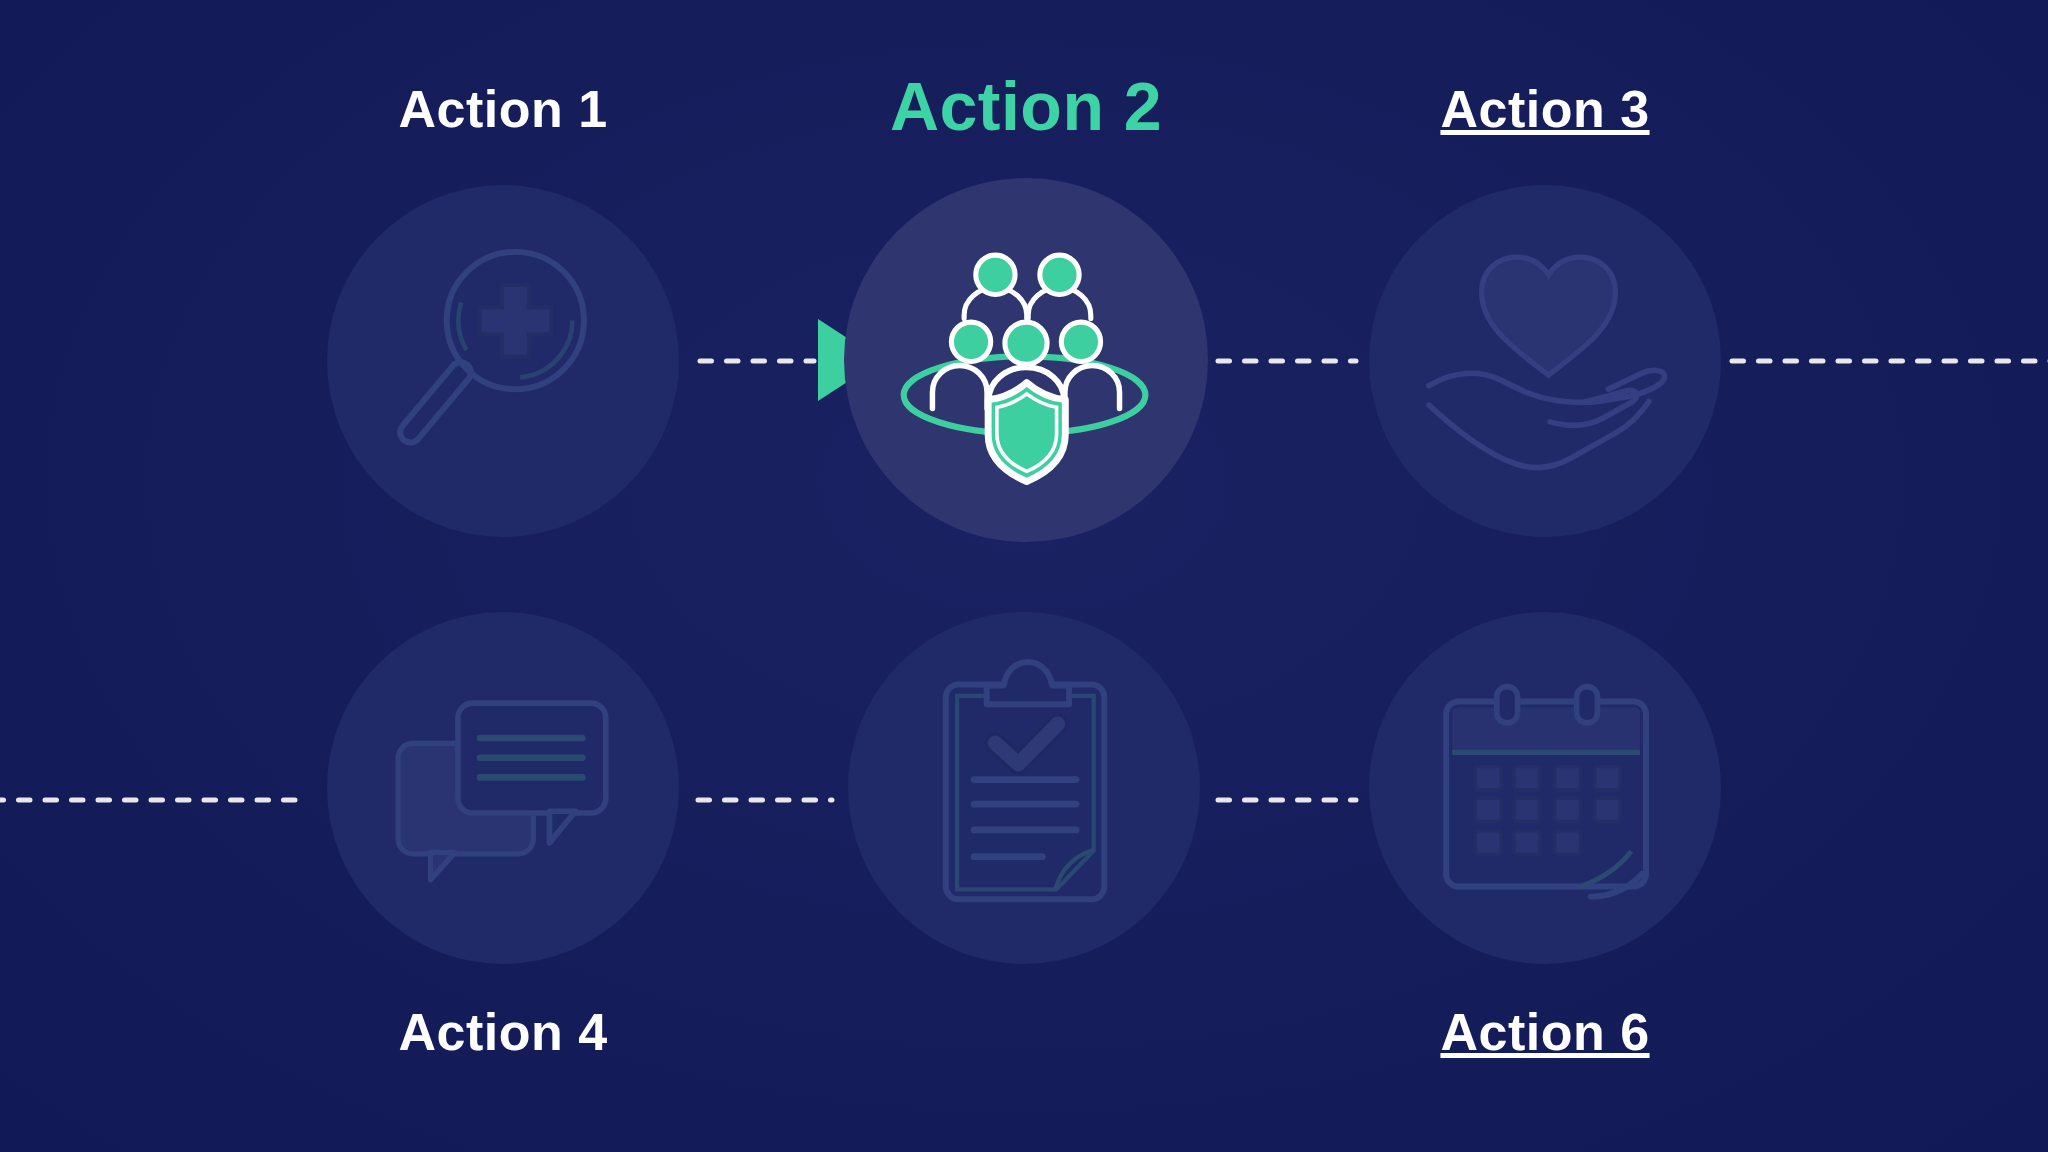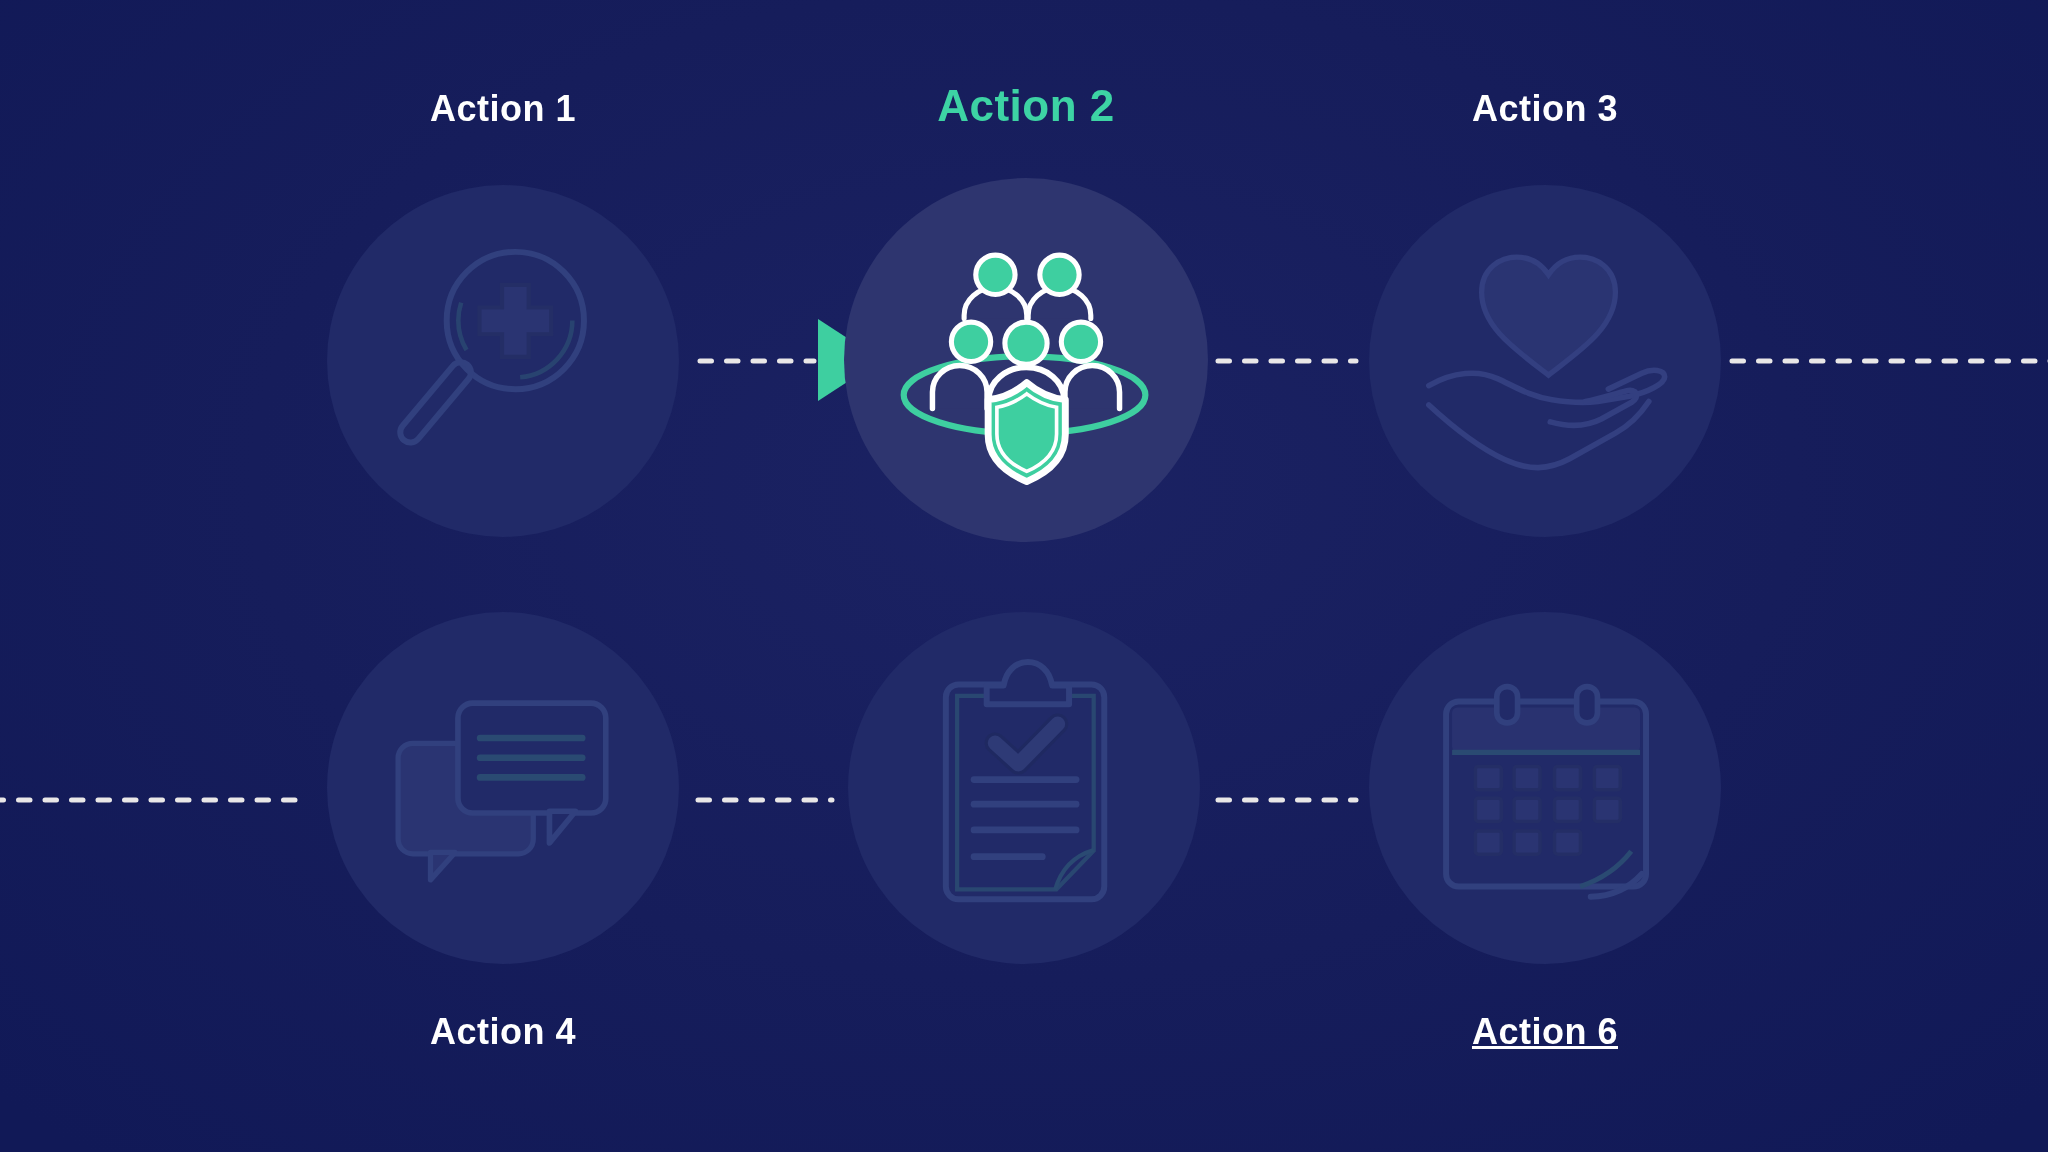--- a/index.html
+++ b/index.html
@@ -12,23 +12,23 @@
   .stage{
     position:relative; width:2048px; height:1152px; overflow:hidden;
     background:radial-gradient(1400px 900px at 50% 42%, var(--bg-a) 0%, var(--bg-b) 55%, var(--bg-c) 100%);
     font-family:"Liberation Sans", sans-serif;
   }
   .node{position:absolute; border-radius:50%; background:var(--circle-dim);}
   .node.active{background:var(--circle-active);}
   .node svg{position:absolute; inset:0; width:100%; height:100%;}
   .label{
     position:absolute; text-align:center; color:#fff; font-weight:700;
-    font-size:36px; letter-spacing:.5px; line-height:50px; height:50px;
+    font-size:52px; letter-spacing:.5px; line-height:50px; height:50px;
   }
-  .label.active{color:var(--green-text); font-size:44px; line-height:64px; height:64px;}
+  .label.active{color:var(--green-text); font-size:68px; line-height:64px; height:64px;}
   .connectors{position:absolute; inset:0;}
 </style>
 </head>
 <body>
 
 <div class="stage">
 
   <svg class="connectors" width="2048" height="1152" viewBox="0 0 2048 1152">
     <g stroke="var(--dash)" stroke-width="5" stroke-linecap="round" stroke-dasharray="11.5 15" opacity="0.95">
       <line x1="700" y1="361" x2="814" y2="361"></line>
@@ -132,17 +132,17 @@
           <rect x="41.2" y="62.2" width="7.4" height="6.6" rx="0.8"></rect>
         <rect x="52.7" y="62.2" width="7.4" height="6.6" rx="0.8"></rect>
       </g>
       <path d="M60,78 C66,76 71,72.5 74.5,68" fill="none" stroke="var(--dim-teal)" stroke-width="1.4"></path>
       <path d="M63,80.9 C69,80.7 74,78.3 77.5,74.4" fill="none" stroke="var(--dim-stroke)" stroke-width="1.7" stroke-linecap="round"></path>
     </svg>
   </div>
 
   <div class="label" style="left:303px; top:84px; width:400px;">Action 1</div>
   <div class="label active" style="left:826px; top:74px; width:400px;">Action 2</div>
-  <div class="label" style="left:1345px; top:84px; width:400px;">Action 3</div>
+  <div class="label" style="left:1345px; top:84px; width:400px;text-decoration:underline;">Action 3</div>
   <div class="label" style="left:303px; top:1007px; width:400px;text-align:center;">Action 4</div>
   <div class="label" style="left:1345px; top:1007px; width:400px;text-decoration:underline;">Action 6</div>
 
 </div>
 
 </body></html>

